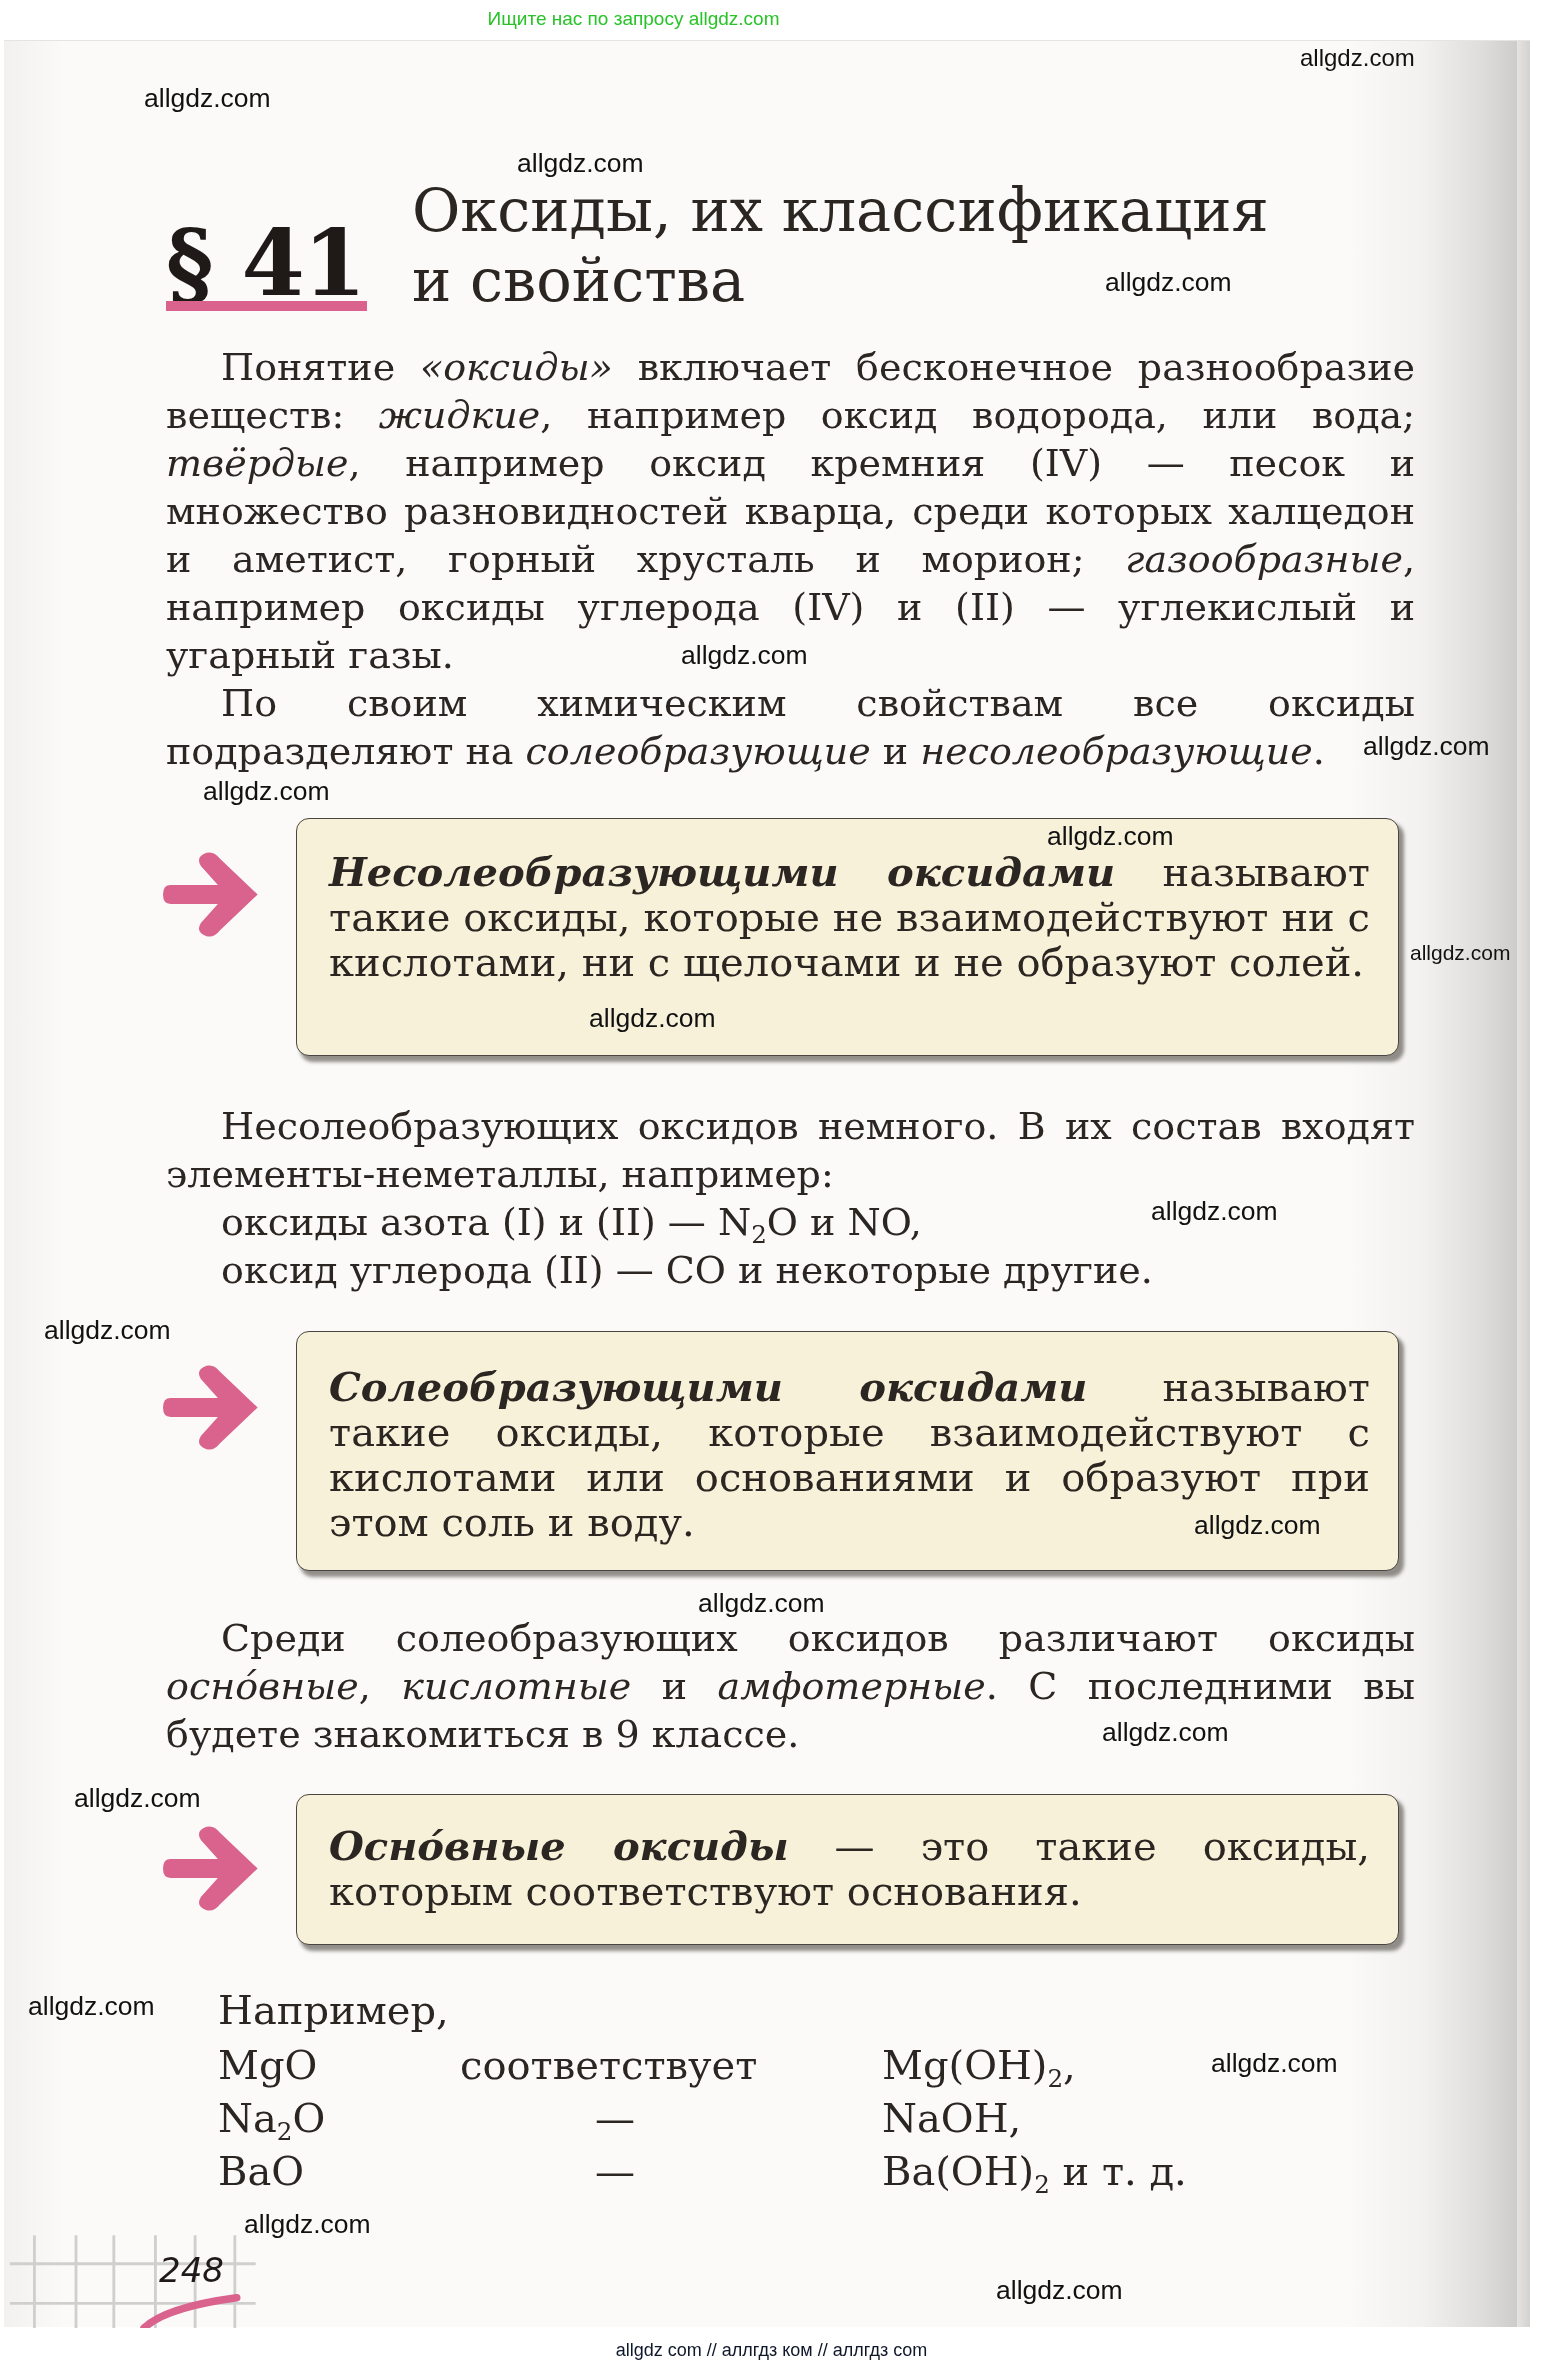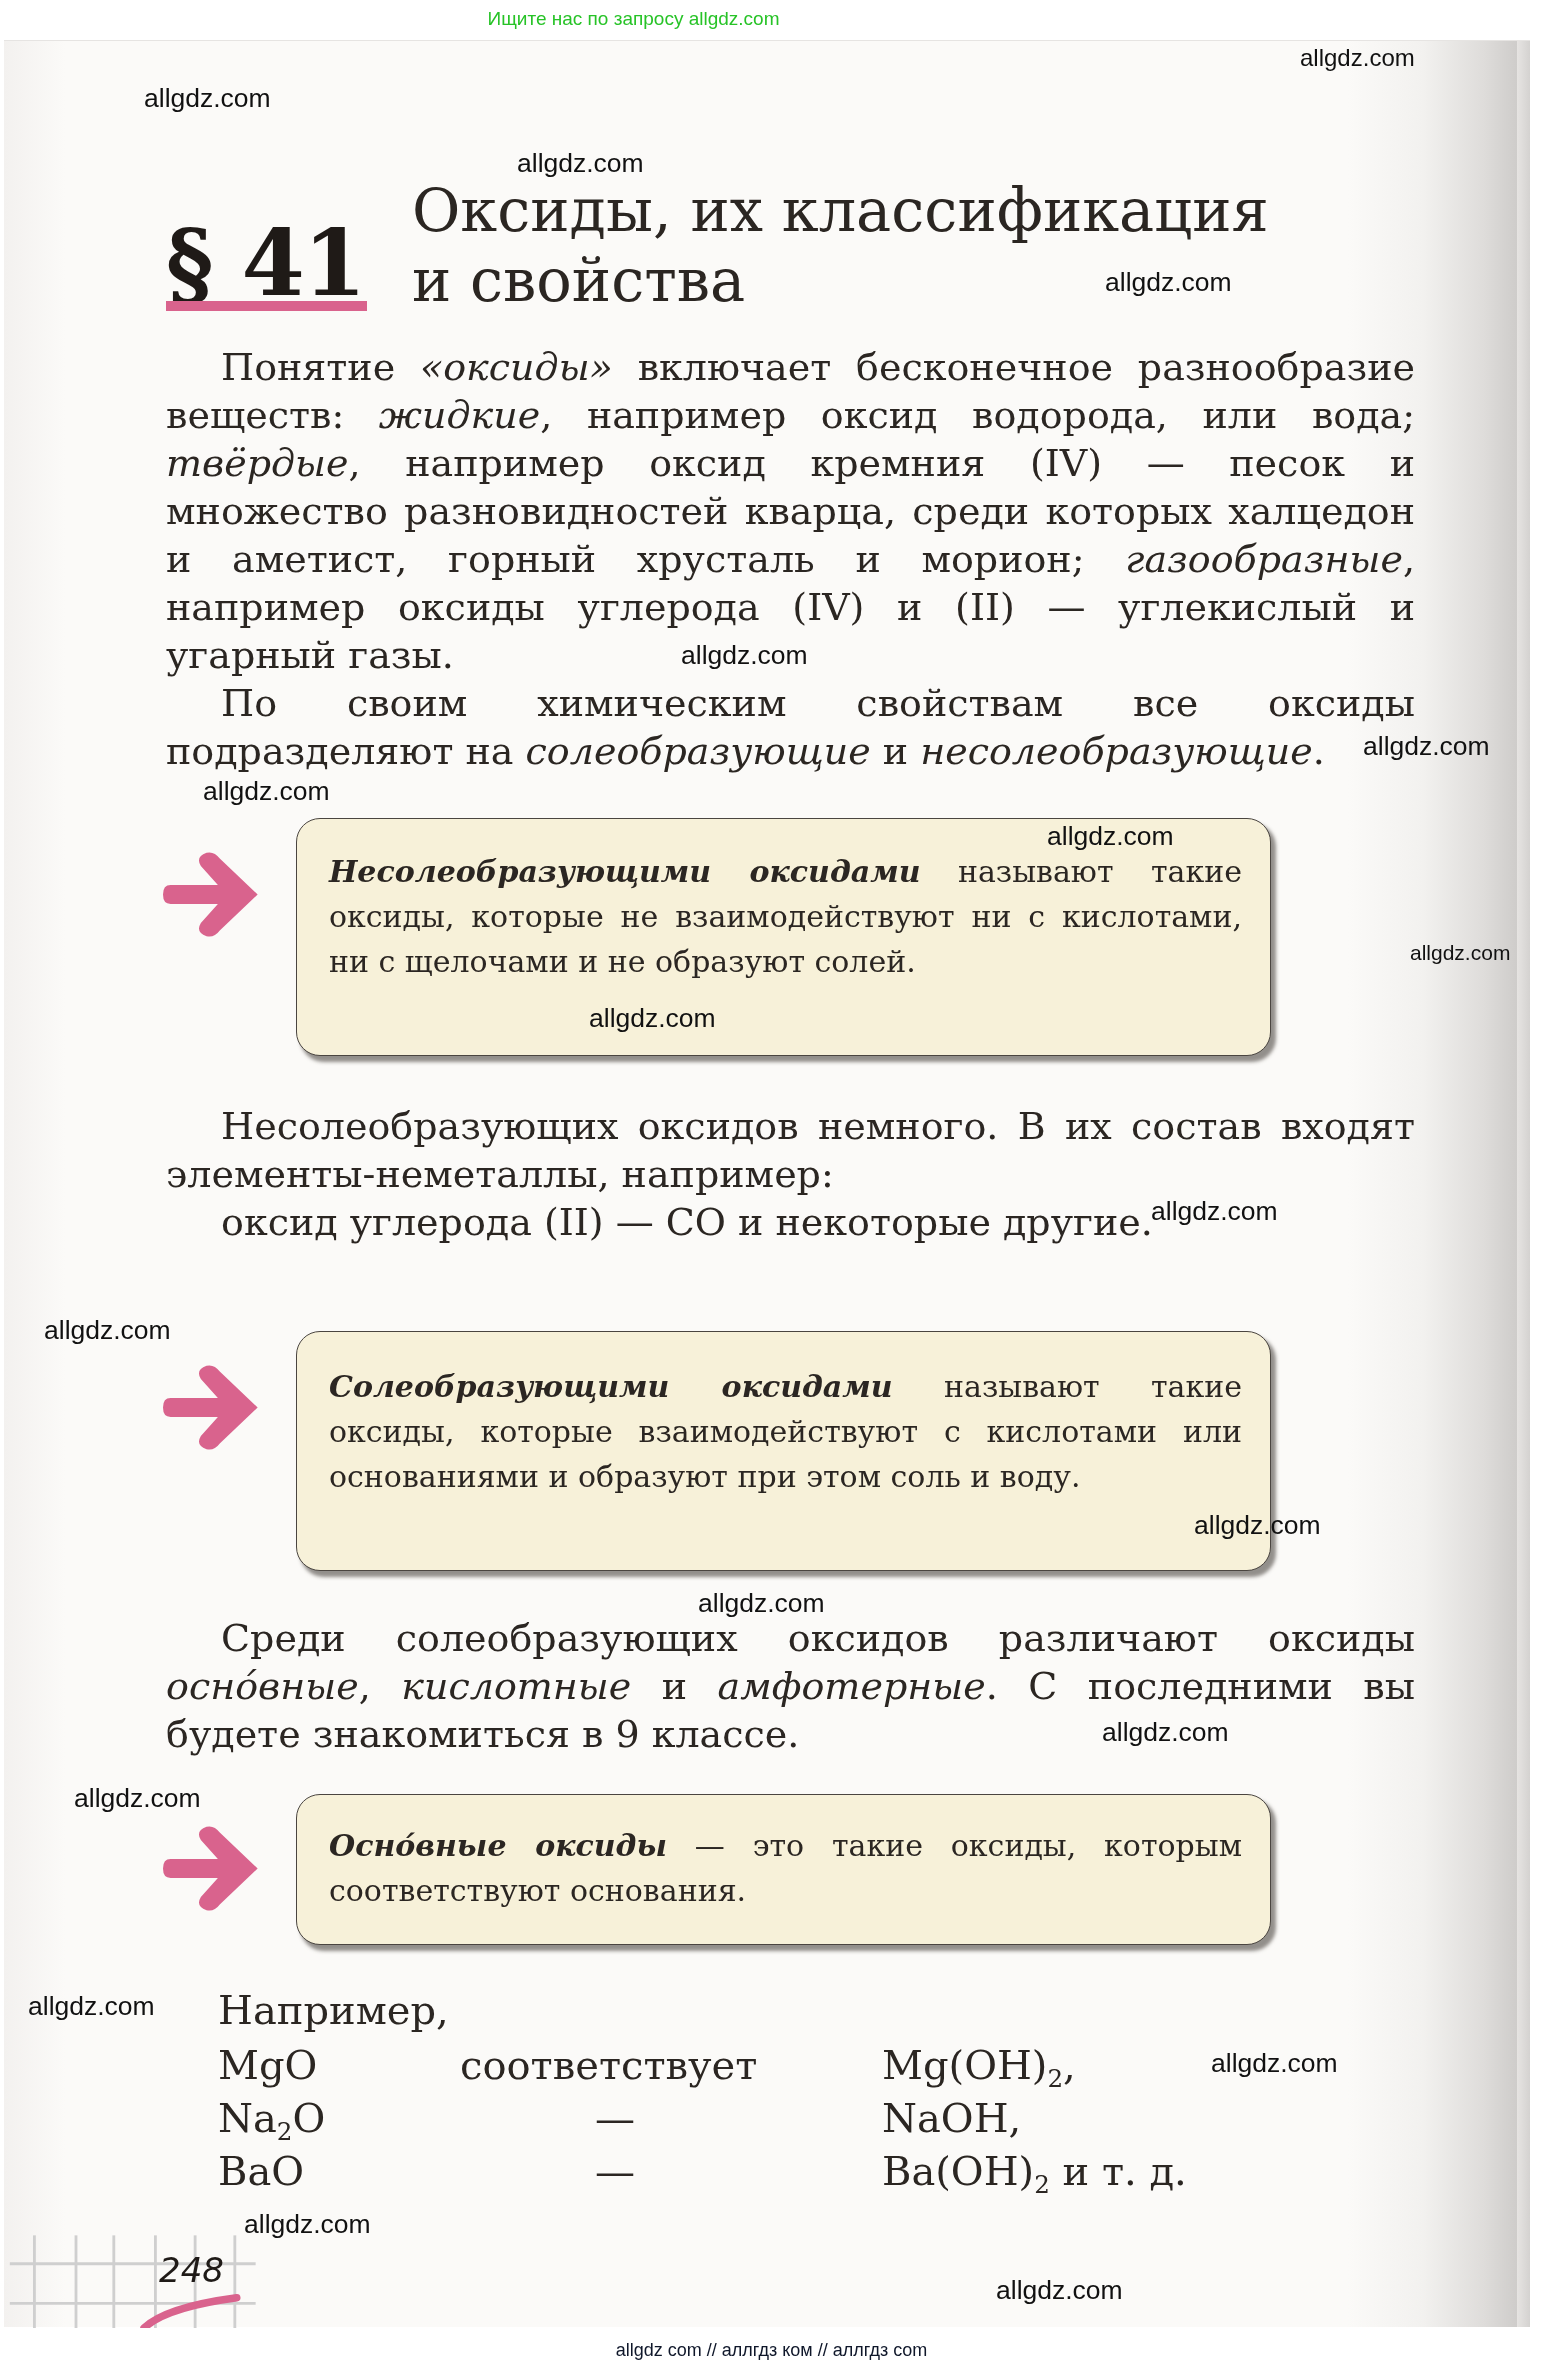--- a/index.html
+++ b/index.html
@@ -50,25 +50,25 @@
   .body-text {
     position: absolute; left: 166px; width: 1249px;
     font-size: 38px; line-height: 48px; text-align: justify;
     color: #2b2622;
   }
   .body-text p { margin: 0; }
   .indent { text-indent: 55px; }
   em { font-style: italic; }
 
   .def-box {
-    position: absolute; left: 296px; width: 975px;
-    background: #f7f1d9; border: 1.9px solid #4a4540; border-radius: 24px;
+    position: absolute; left: 296px; width: 1103px;
+    background: #f7f1d9; border: 1.9px solid #4a4540; border-radius: 13px;
     box-shadow: 4.7px 5.7px 3.8px rgba(60,55,50,0.55);
     padding: 19px 28px 0 32px; box-sizing: border-box;
-    font-size: 30px; line-height: 45px; color: #2b2622;
+    font-size: 40px; line-height: 45px; color: #2b2622;
     text-align: justify;
   }
   .def-box .term { font-weight: bold; font-style: italic; }
   .arrow {
     position: absolute; left: 163px; width: 106px; height: 95px;
   }
   .sub { font-size: 24.6px; vertical-align: -7.6px; line-height: 0; }
   .example-row {
     position: absolute; left: 218px; font-size: 40px; line-height: 47px;
   }
@@ -100,20 +100,21 @@
 
 <svg class="arrow" style="top:847px;" viewBox="0 0 112 100">
   <path d="M8 40 H58 L40 20 Q34 10 46 6 Q54 4 60 12 L100 50 L60 88 Q54 96 46 94 Q34 90 40 80 L58 60 H8 Q0 60 0 50 Q0 40 8 40 Z" fill="#d9638d"></path>
 </svg>
 <div class="def-box" style="top:818px; height:238px; padding-top:30px;">
   <span class="term">Несолеобразующими оксидами</span><span> называют такие оксиды, которые не взаимодействуют ни с кислотами, ни с щелочами и не образуют солей.</span>
 </div>
 
 <div class="body-text" style="top:1102px;">
   <p class="indent">Несолеобразующих оксидов немного. В их состав входят элементы-неметаллы, например:</p>
+  <p style="padding-left:55px;"><span>оксиды азота (I) и (II) — N</span><span class="sub">2</span><span>O и NO,</span></p>
   <p style="padding-left:55px;">оксид углерода (II) — CO и некоторые другие.</p>
 </div>
 
 <svg class="arrow" style="top:1360px;" viewBox="0 0 112 100">
   <path d="M8 40 H58 L40 20 Q34 10 46 6 Q54 4 60 12 L100 50 L60 88 Q54 96 46 94 Q34 90 40 80 L58 60 H8 Q0 60 0 50 Q0 40 8 40 Z" fill="#d9638d"></path>
 </svg>
 <div class="def-box" style="top:1331px; height:240px; padding-top:32px;">
   <span class="term">Солеобразующими оксидами</span><span> называют такие оксиды, которые взаимодействуют с кислотами или основаниями и образуют при этом соль и воду.</span>
 </div>
 

